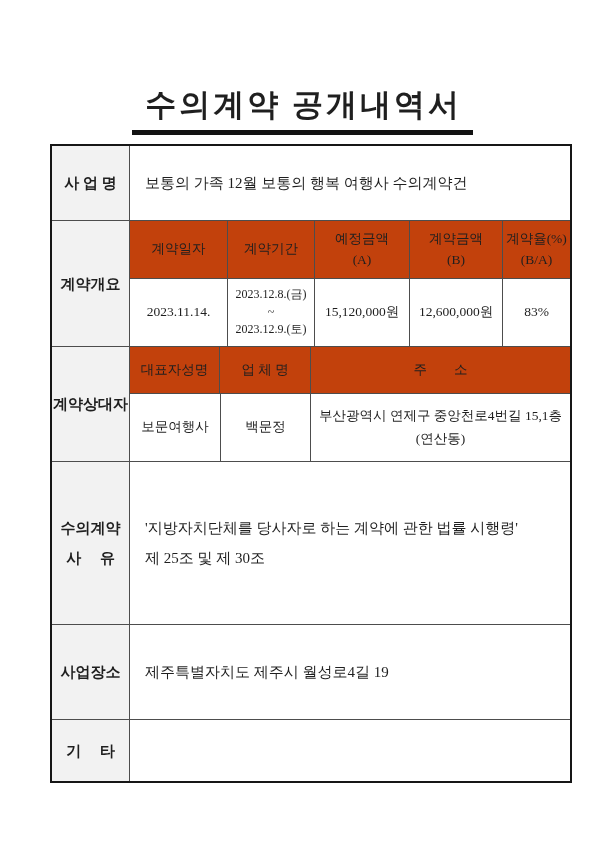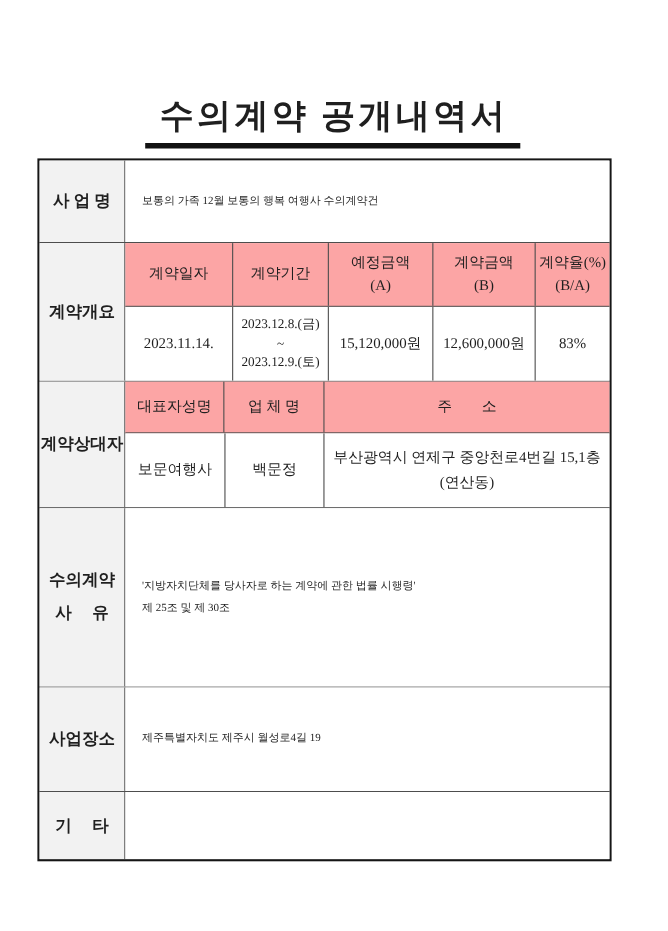--- a/index.html
+++ b/index.html
@@ -9,45 +9,45 @@
     overflow:hidden;
   }
   .title{
     position:absolute;top:84px;left:0;width:100%;
     text-align:center;font-size:31px;font-weight:bold;letter-spacing:3px;
   }
   .title-underline{
     position:absolute;top:130px;left:132px;width:341px;height:5px;background:#121212;
   }
   .doc-table{
-    position:absolute;left:34px;top:144px;width:522px;height:639px;
+    position:absolute;left:50px;top:144px;width:522px;height:639px;
     border:2px solid #161616;box-sizing:border-box;
     display:flex;flex-direction:column;
   }
   .section{display:flex;box-sizing:border-box;border-bottom:1px solid #4d4d4d;}
   .section:last-child{border-bottom:none;flex:1;}
   .s1{height:75px;}
   .s2{height:126px;}
   .s3{height:115px;}
   .s4{height:163px;}
   .s5{height:95px;}
   .label-cell{
     width:78px;min-width:78px;background:#f2f2f2;border-right:1px solid #4d4d4d;
     display:flex;align-items:center;justify-content:center;text-align:center;
     font-weight:bold;font-size:15px;line-height:2;box-sizing:border-box;
     white-space:pre-line;
   }
   .free-cell{
     flex:1;display:flex;align-items:center;
-    padding:4px 10px 4px 15px;font-size:10px;line-height:2;
+    padding:4px 10px 4px 15px;font-size:15px;line-height:2;
     box-sizing:border-box;white-space:pre-line;background:#ffffff;
   }
   .section-right{flex:1;display:flex;flex-direction:column;min-width:0;}
   .subrow{display:flex;box-sizing:border-box;min-height:0;}
-  .subrow.header{background:#fca5a5;border-bottom:1px solid #4d4d4d;}
+  .subrow.header{background:#c2410c;border-bottom:1px solid #4d4d4d;}
   .subrow.data{flex:1;background:#ffffff;}
   .cell{
     display:flex;align-items:center;justify-content:center;text-align:center;
     font-size:13.5px;line-height:1.5;border-right:1px solid #4d4d4d;
     box-sizing:border-box;white-space:pre-line;padding:2px 3px;min-width:0;
   }
   .cell.last{border-right:none;flex:1;}
   .s2 .subrow.header{height:58px;}
   .s3 .subrow.header{height:47px;}
   .c-date{width:98px;min-width:98px;}

